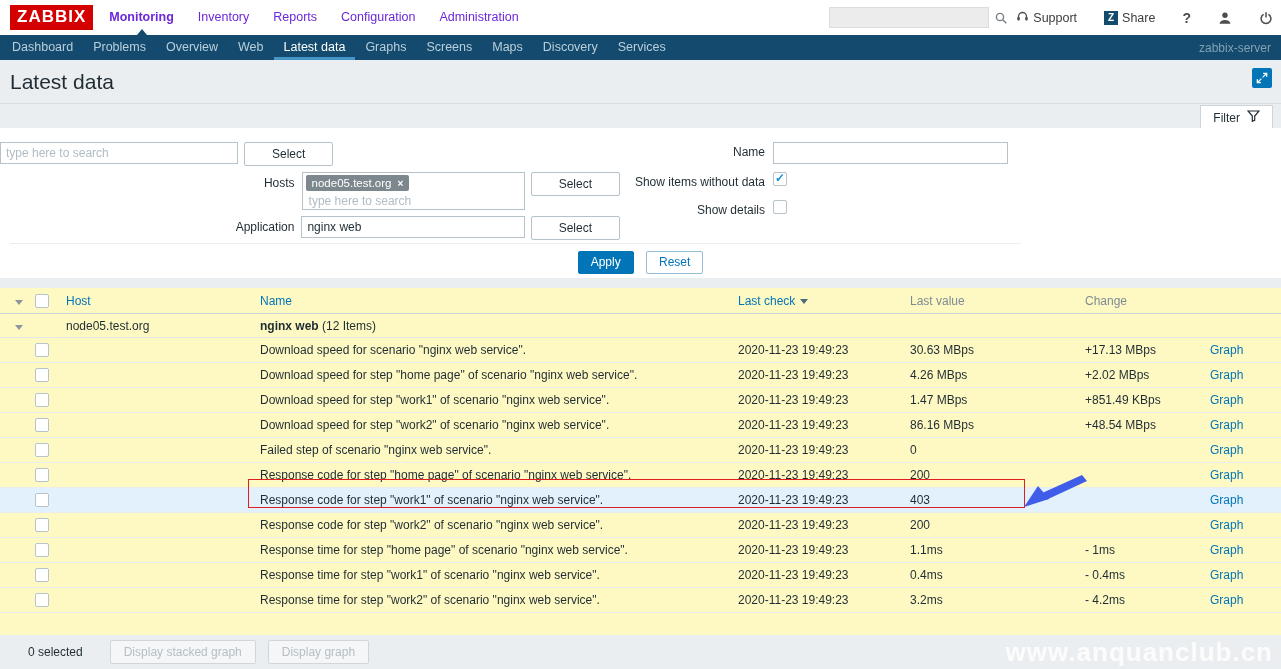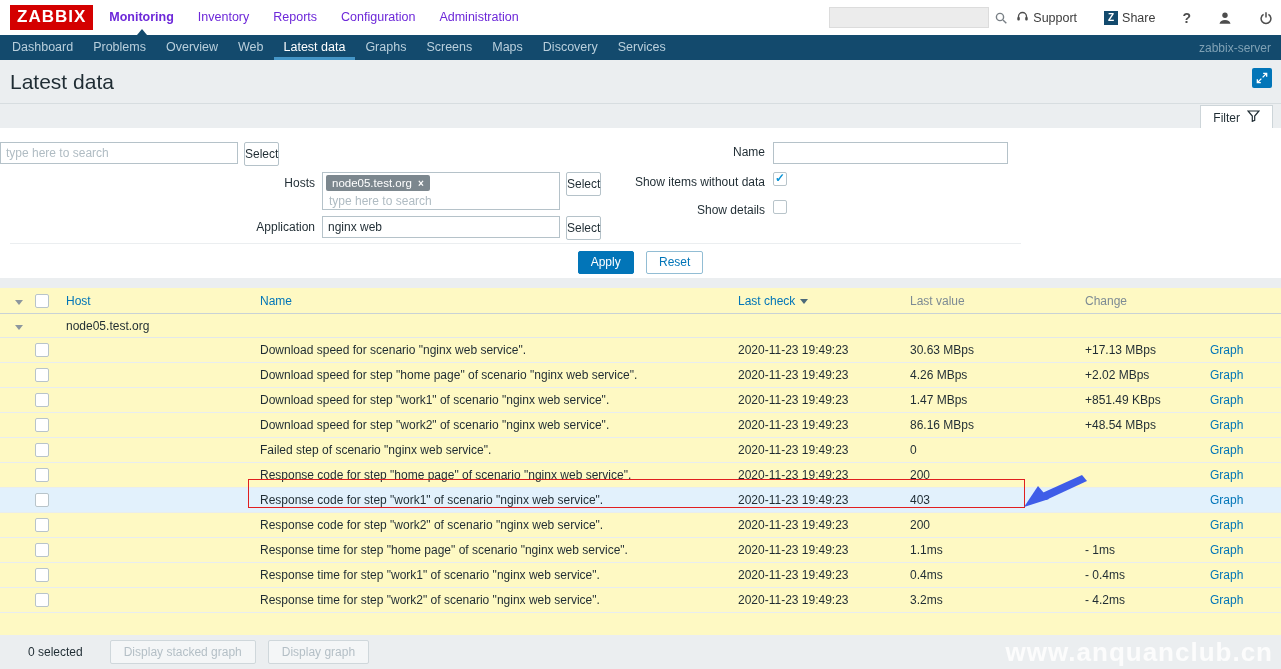--- a/index.html
+++ b/index.html
@@ -53,21 +53,21 @@
   .form-row { display:flex; margin-bottom:6px; align-items:flex-start; }
   .flabel { width:322px; text-align:right; padding-right:7px; padding-top:4px; font-size:12px; }
   .flabel-r { width:153px; text-align:right; padding-right:8px; padding-top:3px; font-size:12px; }
   .finput { width:238px; height:22px; border:1px solid #b5c2c9; padding:0 5px; font-size:12px; color:#1f2c33; outline:none; font-family:"Liberation Sans",sans-serif; background:#fff; }
   .finput::placeholder { color:#b0bcc3; }
   .finput-wide { width:235px; }
   .multiselect { width:238px; height:38px; border:1px solid #b5c2c9; padding:2px 3px; background:#fff; }
   .chip { display:inline-flex; align-items:center; gap:6px; background:#7c878e; color:#fff; font-size:11.5px; padding:2px 6px; border-radius:2px; cursor:default; }
   .chip .x { font-weight:bold; font-size:10px; cursor:pointer; }
   .ms-placeholder { display:block; color:#b0bcc3; font-size:12px; padding:3px 3px 0; }
-  .select-btn { margin-left:6px; height:24px; background:#fff; border:1px solid #b5c2c9; border-radius:2px; padding:0 0; font-size:12px; color:#1f2c33; cursor:pointer; font-family:"Liberation Sans",sans-serif; }
+  .select-btn { margin-left:6px; height:24px; background:#fff; border:1px solid #b5c2c9; border-radius:2px; padding:0 27px; font-size:12px; color:#1f2c33; cursor:pointer; font-family:"Liberation Sans",sans-serif; }
   .checkbox { display:inline-block; width:14px; height:14px; border:1px solid #b8c4ca; background:#fff; border-radius:2px; position:relative; cursor:pointer; }
   .checkbox.checked::after { content:"\2713"; position:absolute; left:1px; top:-2px; color:#0a93d6; font-size:12px; font-weight:bold; }
   .checkbox.disabled { background:#e4e9ec; border-color:#c6ced3; cursor:default; }
   .filter-divider { position:absolute; left:10px; right:260px; top:115px; border-top:1px solid #ebeef0; }
   .filter-buttons { position:absolute; top:123px; left:0; width:1281px; text-align:center; }
   .btn-apply { background:#0275b8; color:#fff; border:1px solid #0275b8; border-radius:2px; padding:3px 12px 4px; font-size:12px; cursor:pointer; margin-right:9px; font-family:"Liberation Sans",sans-serif; }
   .btn-reset { background:#fff; color:#0275b8; border:1px solid #92bdd4; border-radius:2px; padding:3px 12px 4px; font-size:12px; cursor:pointer; font-family:"Liberation Sans",sans-serif; }
 
   
   .table-wrap { background:#fef9c3; margin-top:10px; min-height:353px; }
@@ -238,20 +238,23 @@
     <div class="cell"><a class="th-link"><span>Last check</span><span class="sort-arrow"></span></a></div>
     <div class="cell th-plain">Last value</div>
     <div class="cell th-plain">Change</div>
     <div class="cell"></div>
   </div>
 
   <div class="tgroup">
     <div class="cell"><span class="tri-down"></span></div>
     <div class="cell c-check"></div>
     <div class="cell"><span class="host-name">node05.test.org</span></div>
+    <div class="cell" style="grid-column:4 / -1;">
+      <span class="group-app">nginx web</span><span class="group-count"> (12 Items)</span>
+    </div>
   </div>
 
   <div id="table-body">
       <div class="trow">
         <div class="cell"></div>
         <div class="cell c-check">
           <span class="checkbox"></span>
         </div>
         <div class="cell"></div>
         <div class="cell">Download speed for scenario "nginx web service".</div>

